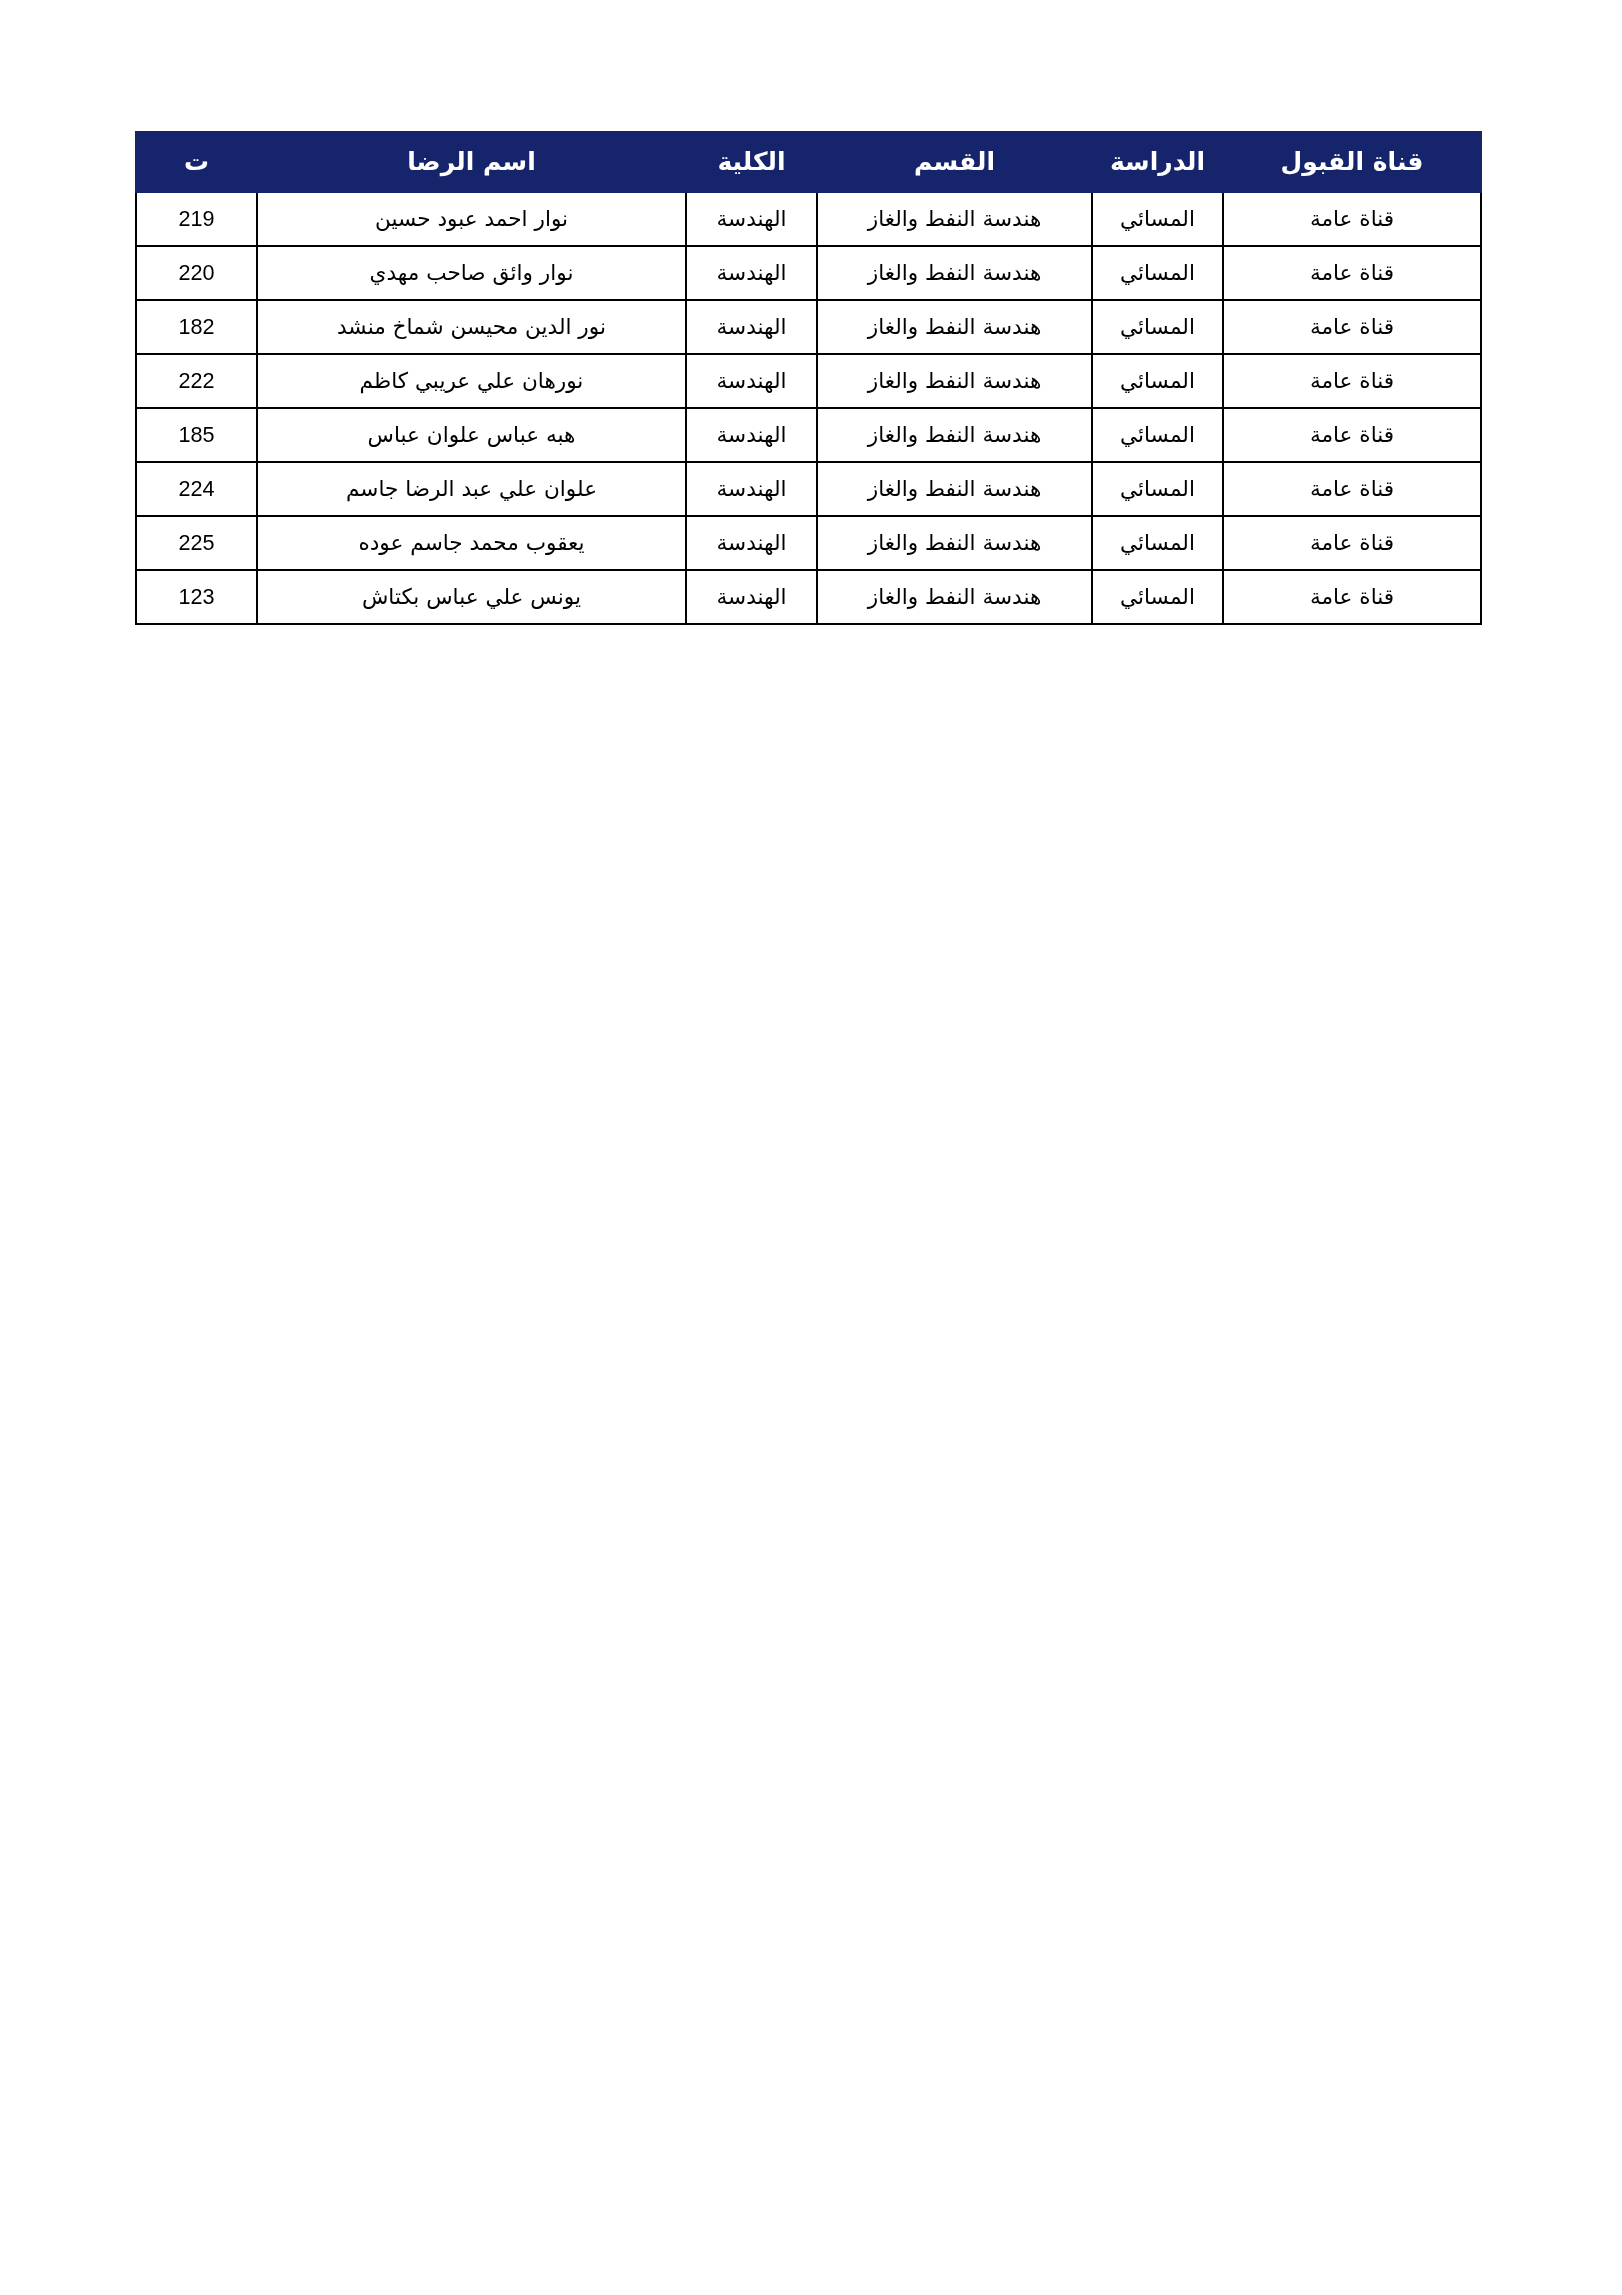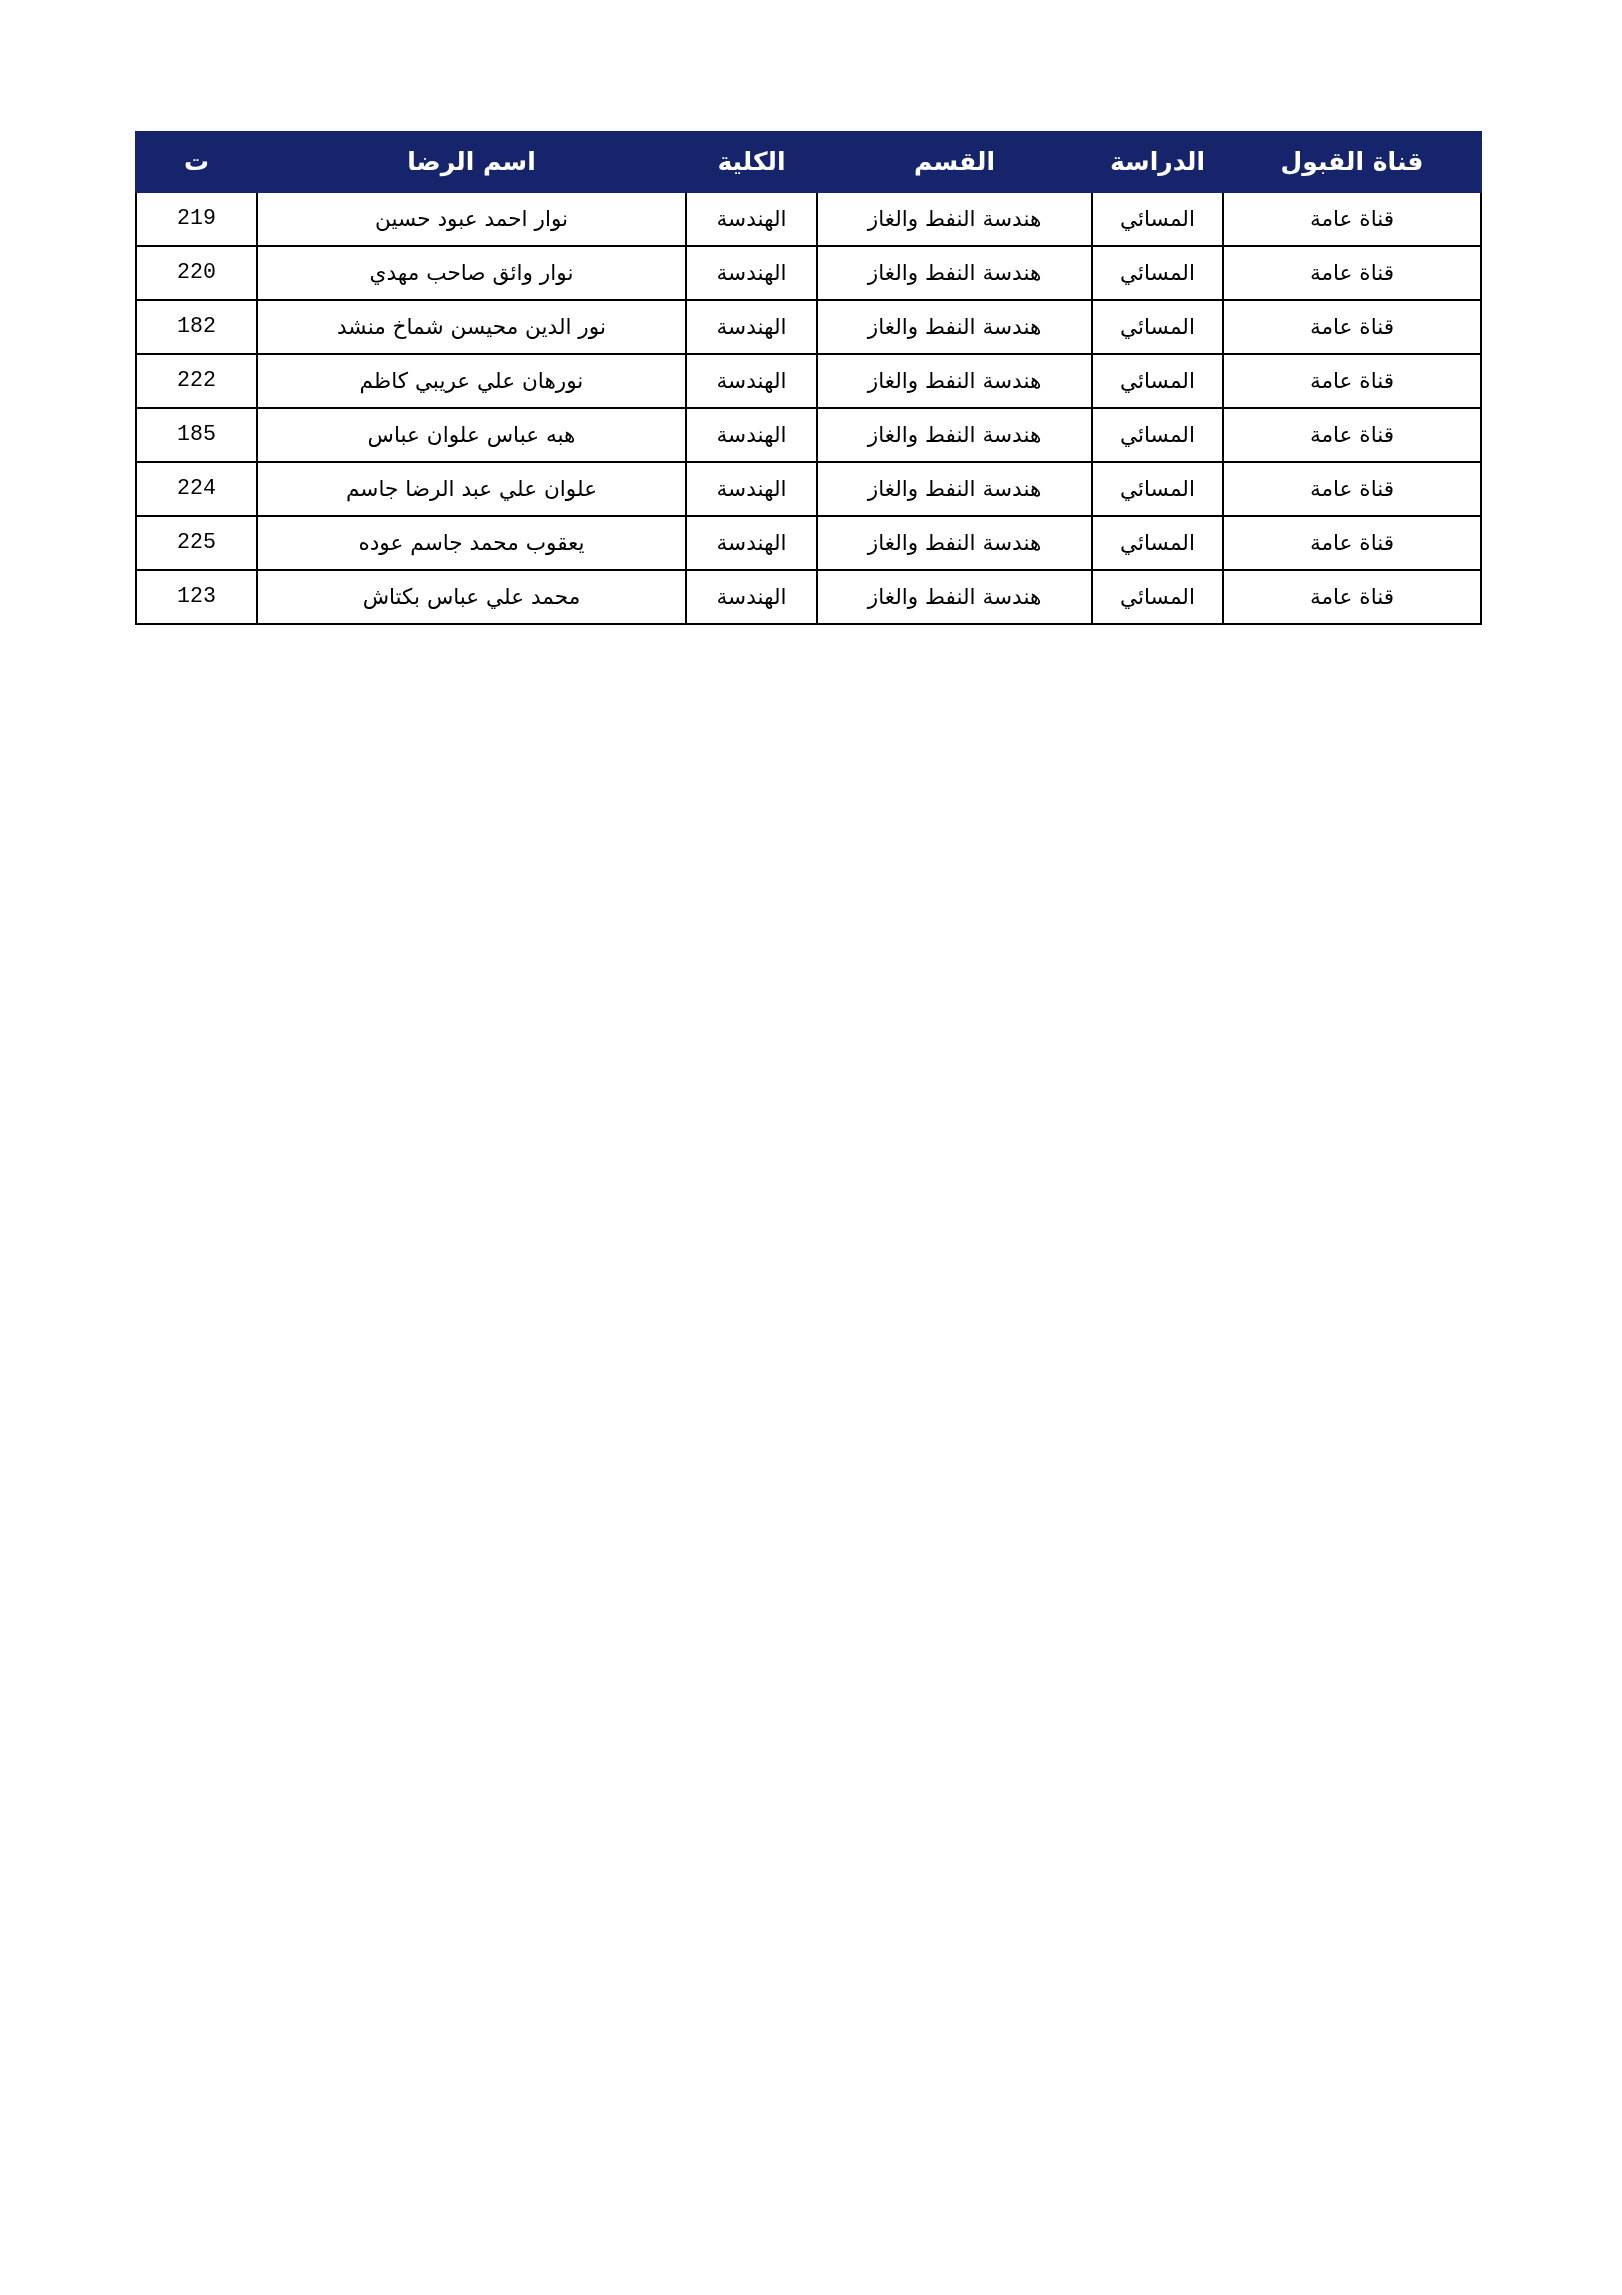--- a/index.html
+++ b/index.html
@@ -48,21 +48,21 @@
   }
   
   .col-idx   { width: 121px; }
   .col-name  { width: 429px; }
   .col-col   { width: 131px; }
   .col-dept  { width: 275px; }
   .col-study { width: 131px; }
   .col-chan  { width: 258px; }
 
   td.idx {
-    font-family: Liberation Mono, monospace;
+    font-family: Liberation Sans, sans-serif;
     direction: ltr;
     font-size: 22px;
   }
   td.name { font-size: 22px; }
 </style>
 </head>
 <body>
 
 <div class="page">
   <table class="students">
@@ -139,19 +139,19 @@
         <td>هندسة النفط والغاز</td>
         <td>الهندسة</td>
         <td class="name">يعقوب محمد جاسم عوده</td>
         <td class="idx">225</td>
       </tr>
       <tr>
         <td>قناة عامة</td>
         <td>المسائي</td>
         <td>هندسة النفط والغاز</td>
         <td>الهندسة</td>
-        <td class="name">محمد علي عباس بكتاش</td>
+        <td class="name">يونس علي عباس بكتاش</td>
         <td class="idx">123</td>
       </tr>
     </tbody>
   </table>
 </div>
 
 
 </body></html>

